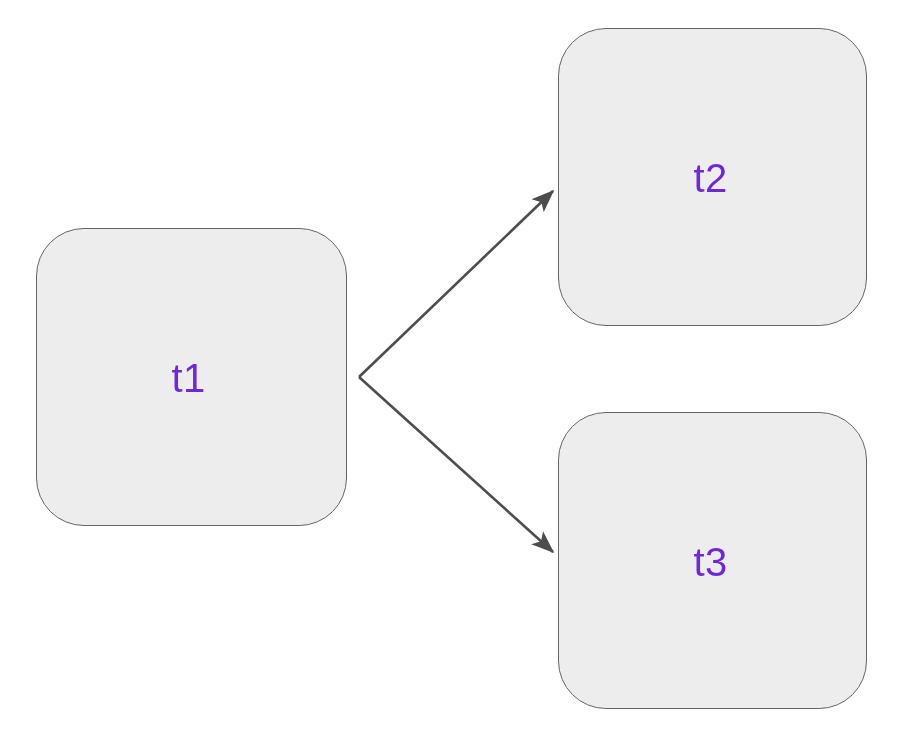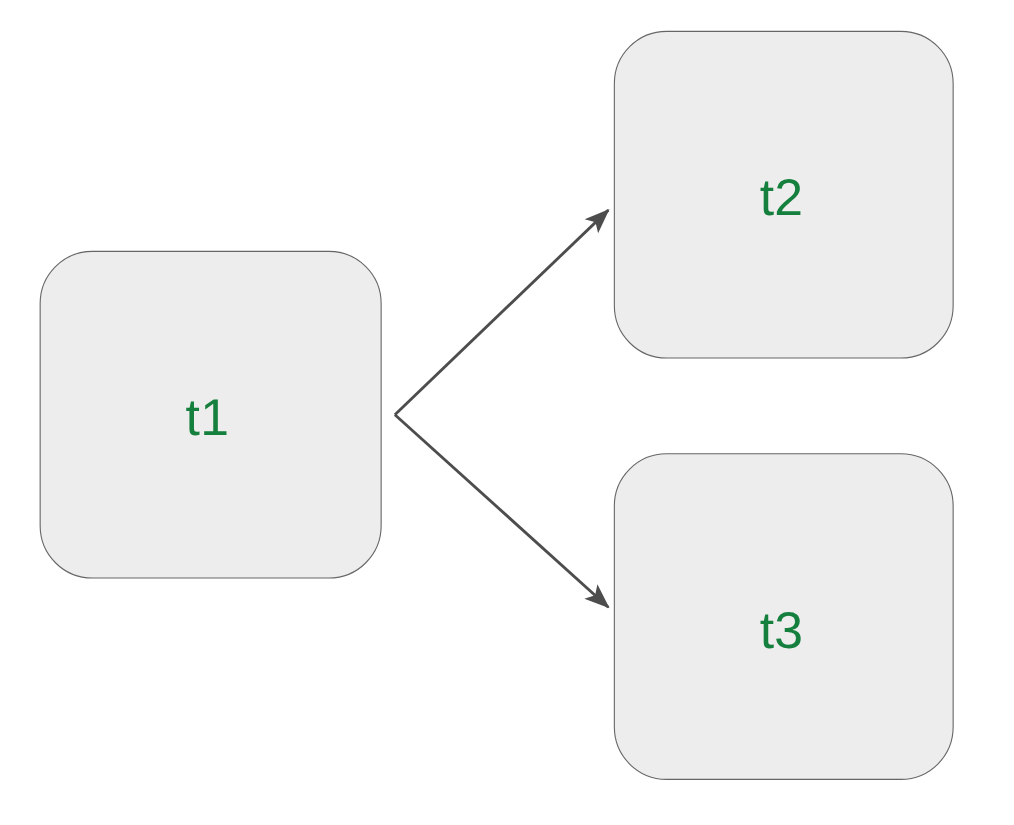--- a/index.html
+++ b/index.html
@@ -35,36 +35,36 @@
     position: absolute;
     box-sizing: border-box;
     background: #ededed;
     border: 1.6px solid #666666;
     border-radius: 48px;
     display: flex;
     align-items: center;
     justify-content: center;
   }
   .node-label {
-    color: #15803d;
+    color: #6d28d9;
     font-family: "Liberation Sans", sans-serif;
-    font-size: 47px;
+    font-size: 40px;
     font-weight: 400;
     line-height: 1;
     letter-spacing: 0.2px;
     user-select: none;
   }
   
   #node-t1 { left: 36px;  top: 228px; width: 311px; height: 298px; }
   #node-t2 { left: 558px; top: 28px;  width: 309px; height: 298px; }
   #node-t3 { left: 558px; top: 412px; width: 309px; height: 297px; }
 
   #node-t1 .node-label { position: relative; left: -3px; top: 1px; }
   #node-t2 .node-label { position: relative; left: -2px; top: 1px; }
-  #node-t3 .node-label { position: relative; left: -2px; top: 12px; }
+  #node-t3 .node-label { position: relative; left: -2px; top: 1px; }
 </style>
 </head>
 <body>
 
 <div id="canvas">
 
   <svg id="edge-layer" viewBox="0 0 922 750" width="922" height="750" xmlns="http://www.w3.org/2000/svg">
     <defs>
       <marker id="arrowhead" markerWidth="10" markerHeight="10" refX="8.6" refY="4" orient="auto" markerUnits="strokeWidth">
         <path d="M 0.4 0.6 L 9.2 4 L 0.4 7.4 L 2.4 4 Z" fill="#4d4d4d"></path>

